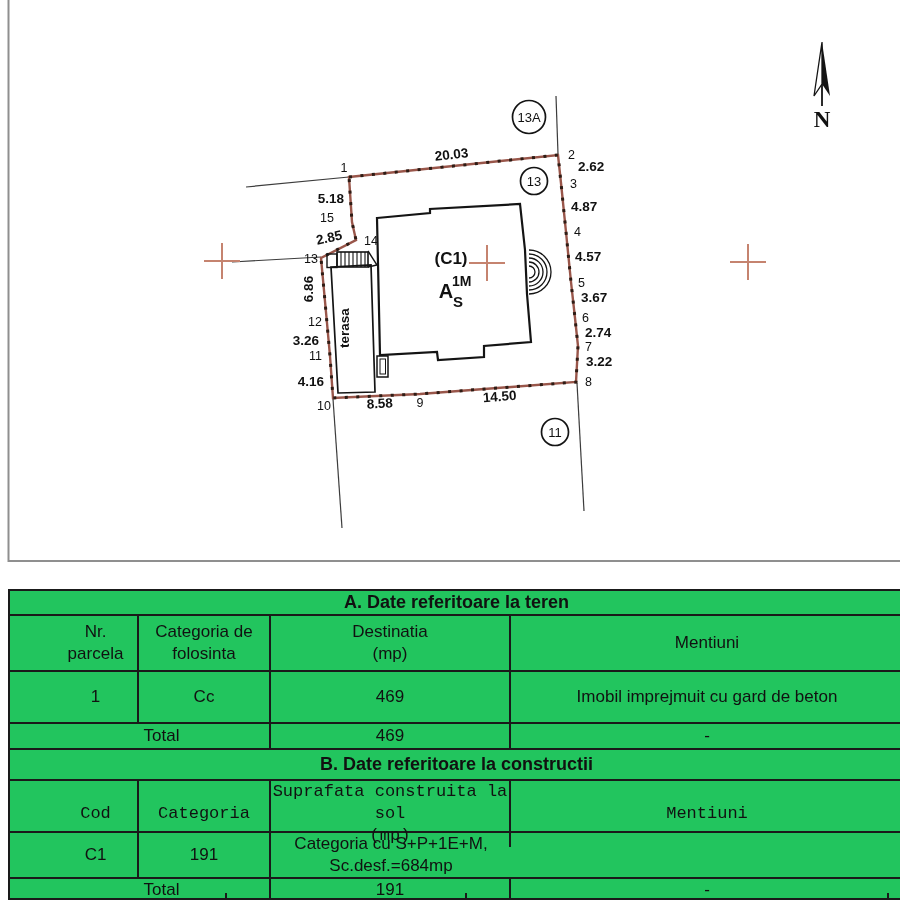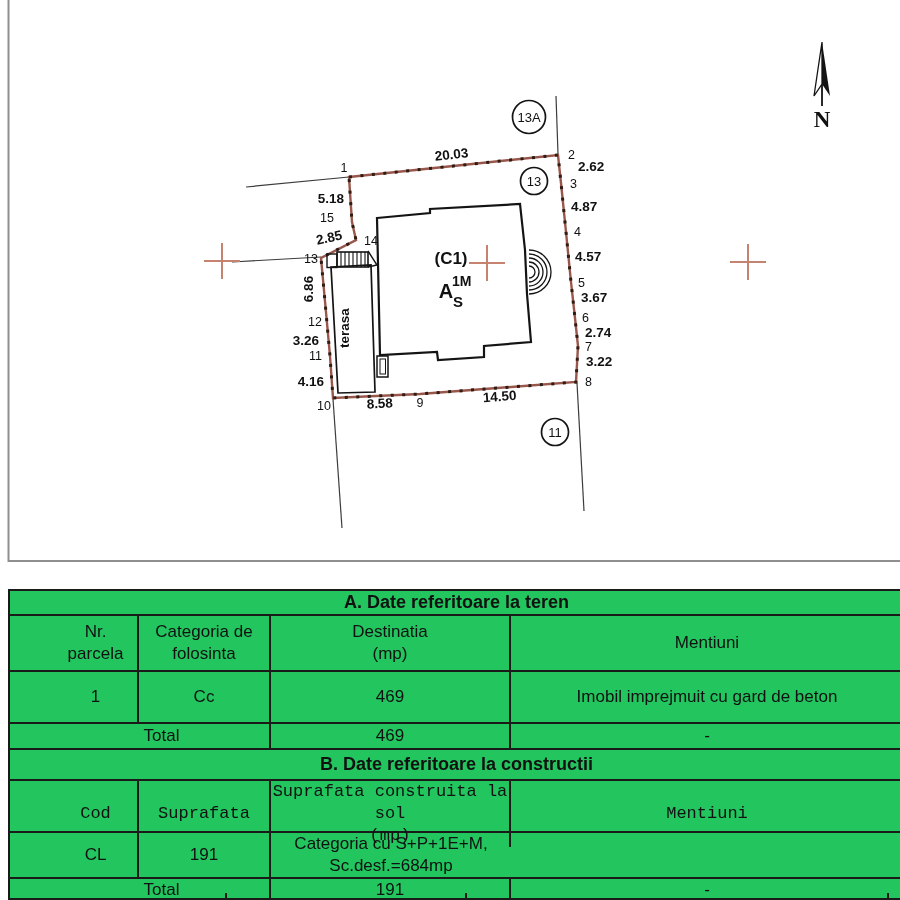--- a/index.html
+++ b/index.html
@@ -159,27 +159,27 @@
       <div class="t-cell">469</div>
       <div class="t-cell">-</div>
     </div>
   </div>
 
   
   <div class="tbl" style="top:748px;">
     <div class="t-title" style="height:29px;">B. Date referitoare la constructii</div>
     <div class="t-grid" style="height:50px;font-family:Liberation Mono, monospace;">
       <div class="t-cell">Cod</div>
-      <div class="t-cell">Suprafata</div>
+      <div class="t-cell">Categoria</div>
       <div class="t-cell">Suprafata construita la sol
 (mp)</div>
       <div class="t-cell">Mentiuni</div>
     </div>
     <div class="t-grid rowline" style="height:44px;">
-      <div class="t-cell">CL</div>
+      <div class="t-cell">C1</div>
       <div class="t-cell">191</div>
       <div class="t-cell">Categoria cu S+P+1E+M, Sc.desf.=684mp</div>
     </div>
     <div class="t-grid rowline" style="height:19px;grid-template-columns:217px 240px 1fr;">
       <div class="t-cell">Total</div>
       <div class="t-cell">191</div>
       <div class="t-cell">-</div>
     </div>
   </div>
 

